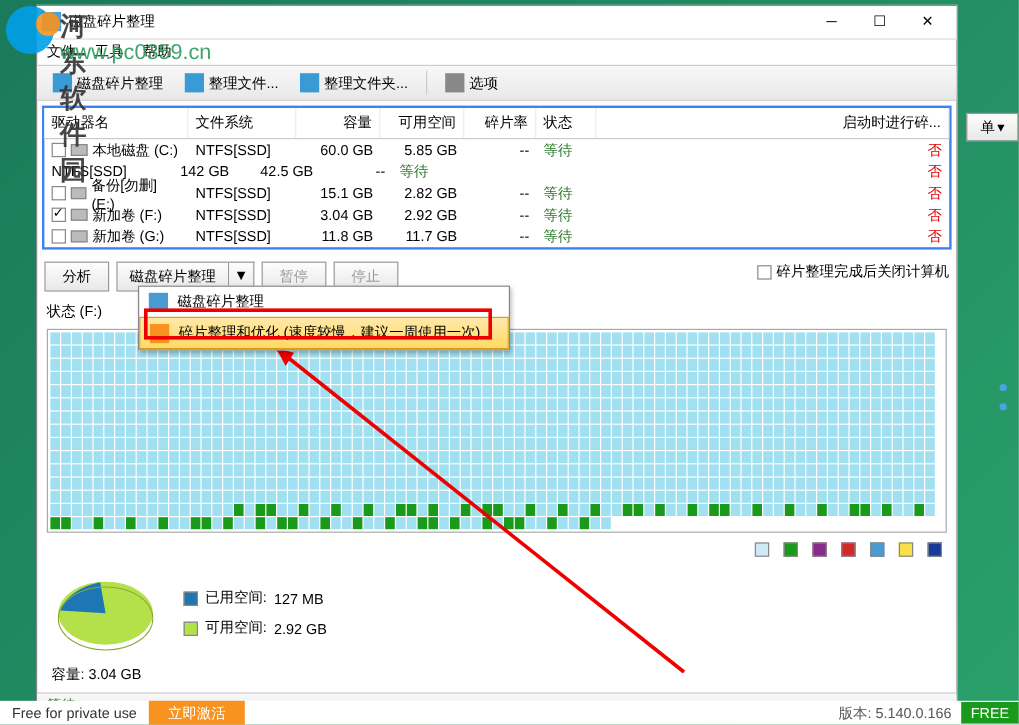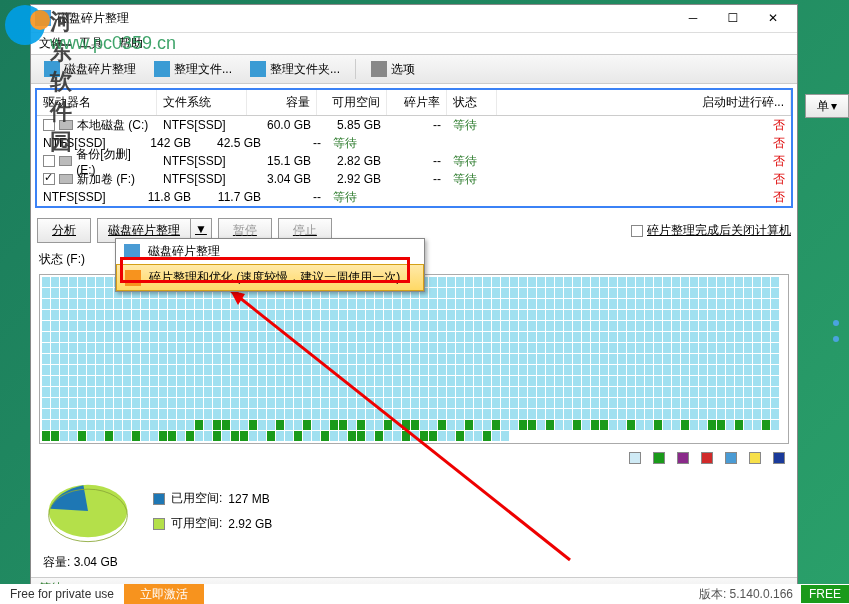--- a/index.html
+++ b/index.html
@@ -28,21 +28,21 @@
 .c-name { width: 120px; display: flex; align-items: center; gap: 4px; }
 .c-fs { width: 90px; }
 .c-cap { width: 70px; text-align: right; }
 .c-free { width: 70px; text-align: right; }
 .c-frag { width: 60px; text-align: right; }
 .c-status { width: 50px; color: #2a7a2a; }
 .c-start { flex: 1; text-align: right; padding-right: 20px; color: #d00; }
 .drive-icon { width: 14px; height: 10px; background: #bbb; border: 1px solid #888; }
 .chk { width: 12px; height: 12px; border: 1px solid #888; display: inline-block; position: relative; }
 .chk.checked::after { content: "✓"; position: absolute; top: -3px; left: 0; font-size: 11px; }
-.action-row { display: flex; align-items: center; padding: 6px; gap: 6px; position: relative; text-decoration: underline; }
+.action-row { display: flex; align-items: flex-start; padding: 6px; gap: 6px; position: relative; }
 .btn { padding: 3px 14px; background: linear-gradient(#fdfdfd, #e8e8e8); border: 1px solid #999; cursor: pointer; font-size: 12px; }
 .btn.disabled { color: #999; }
 .dropdown-btn { display: flex; }
 .dropdown-btn .main { padding: 3px 10px; background: linear-gradient(#fdfdfd, #e8e8e8); border: 1px solid #999; }
 .dropdown-btn .arrow { padding: 3px 4px; border: 1px solid #999; border-left: none; background: linear-gradient(#fdfdfd, #e8e8e8); }
 .shutdown-chk { margin-left: auto; display: flex; align-items: center; gap: 4px; }
 .status-label { padding: 2px 8px; }
 .dropdown-menu { position: absolute; top: 26px; left: 84px; background: #fff; border: 1px solid #888; box-shadow: 2px 2px 4px rgba(0,0,0,0.3); z-index: 100; min-width: 310px; }
 .dropdown-menu .item { display: flex; align-items: center; padding: 4px 8px; gap: 8px; }
 .dropdown-menu .item .micon { width: 16px; height: 16px; background: #4a9bd4; }
@@ -175,20 +175,25 @@
             <span>新加卷 (F:)</span>
           </div>
     <div class="cell c-fs">NTFS[SSD]</div>
     <div class="cell c-cap">3.04 GB</div>
     <div class="cell c-free">2.92 GB</div>
     <div class="cell c-frag">--</div>
     <div class="cell c-status">等待</div>
     <div class="cell c-start">否</div>
         </div>
         <div class="grid-row">
+    <div class="cell c-name">
+            <span class="chk "></span>
+            <span class="drive-icon"></span>
+            <span>新加卷 (G:)</span>
+          </div>
     <div class="cell c-fs">NTFS[SSD]</div>
     <div class="cell c-cap">11.8 GB</div>
     <div class="cell c-free">11.7 GB</div>
     <div class="cell c-frag">--</div>
     <div class="cell c-status">等待</div>
     <div class="cell c-start">否</div>
         </div>
       </div>
   </div>
 

